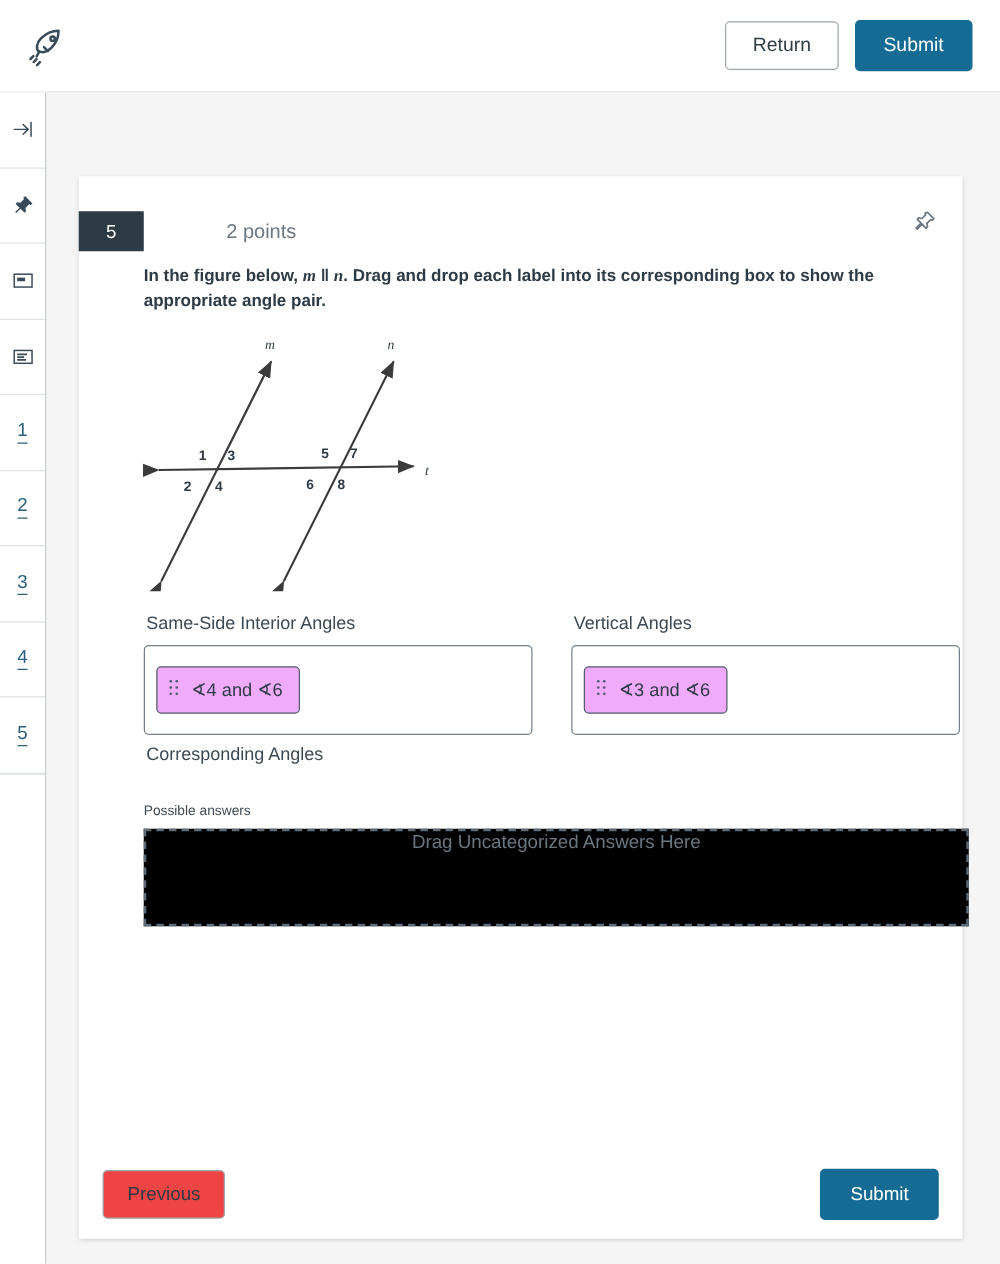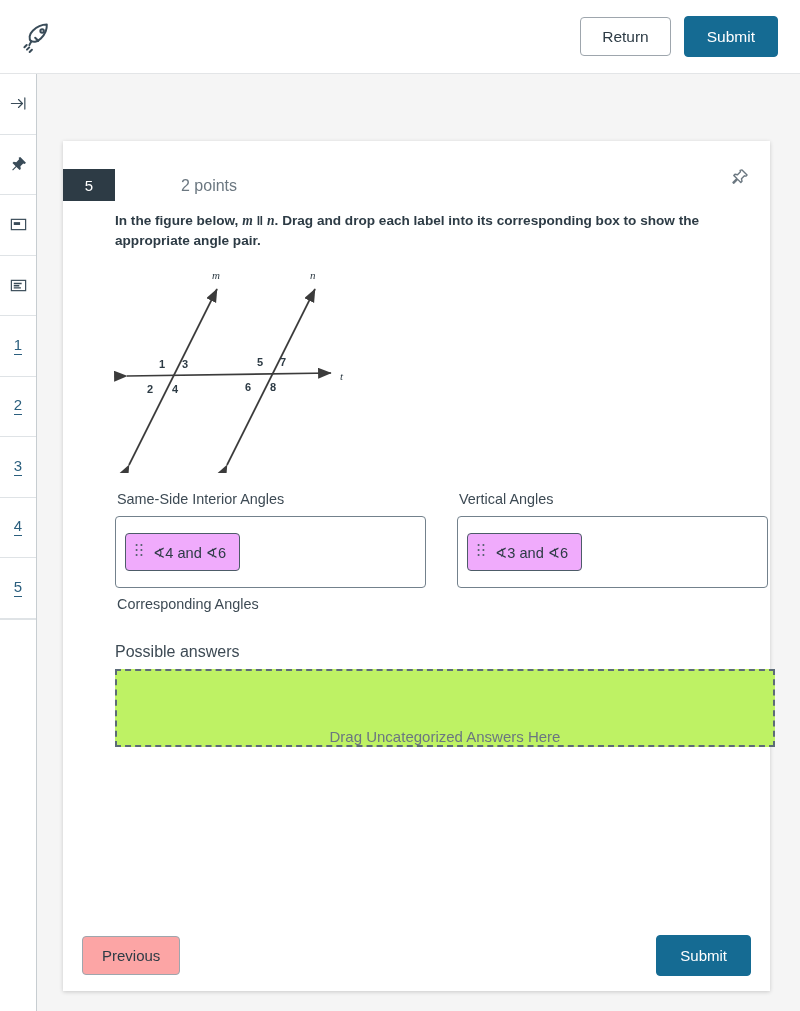--- a/index.html
+++ b/index.html
@@ -111,34 +111,34 @@
     padding:0 13px 0 9px; cursor:grab;
   }
   .grip { width:9px; margin-right:9px; display:block; }
   .chip-text {
     font-size:14.6px; color:#2d3b45; white-space:nowrap;
     font-family:"Liberation Sans", sans-serif;
   }
 
   
   .pa-wrap { margin:22px 0 0 52px; width:660px; }
-  .pa-label { font-size:16px; color:#3d4a54; margin:0 0 8px 0; }
+  .pa-label { font-size:11px; color:#3d4a54; margin:0 0 8px 0; }
   .pa-box {
-    height:78px; border:2px dashed #5c6b77; background:#bef264;
-    display:flex; align-items:flex-end; justify-content:center;
+    height:78px; border:2px dashed #5c6b77; background:#000000;
+    display:flex; align-items:flex-start; justify-content:center;
   }
   .pa-text { font-size:15px; color:#6b7780; }
 
   
   .card-footer {
     position:absolute; left:0; right:0; bottom:0; height:72px;
     display:flex; align-items:center; padding:0 19px;
   }
   .btn-prev {
-    background:#fca5a5; color:#2d3b45; border:1px solid #9ea6ad;
+    background:#ef4444; color:#2d3b45; border:1px solid #9ea6ad;
     padding:11px 19px; font-size:15px;
   }
   .footer-spacer { flex:1 1 auto; }
   .btn-submit-b {
     background:#156b93; color:#ffffff; border:1px solid #156b93;
     padding:12px 23px; font-size:15px;
   }
 </style>
 </head>
 <body>

